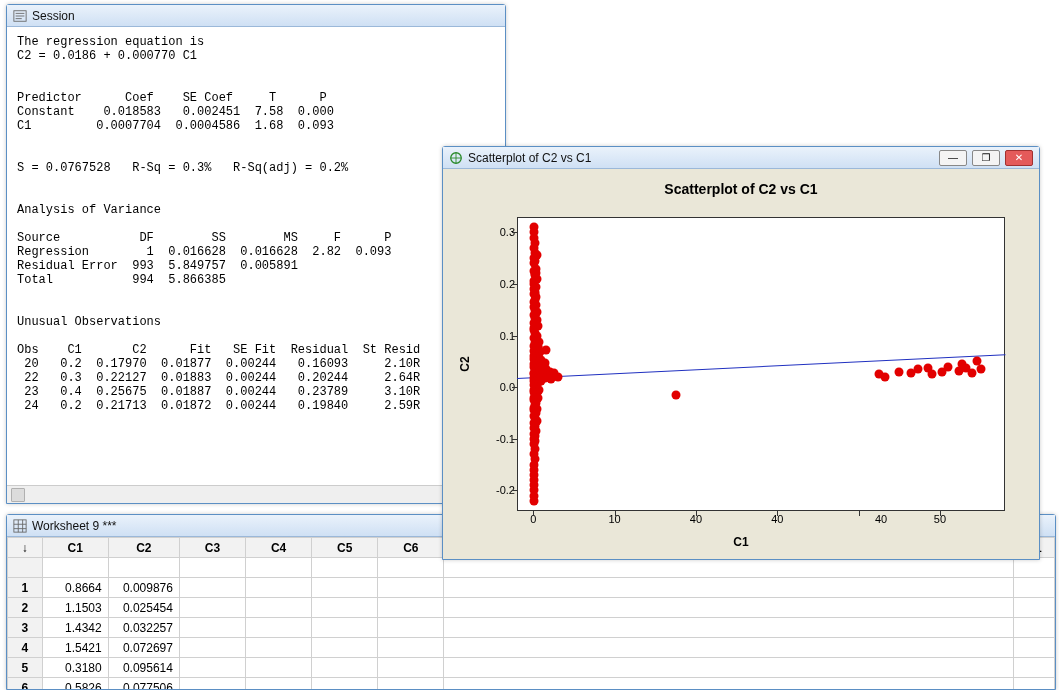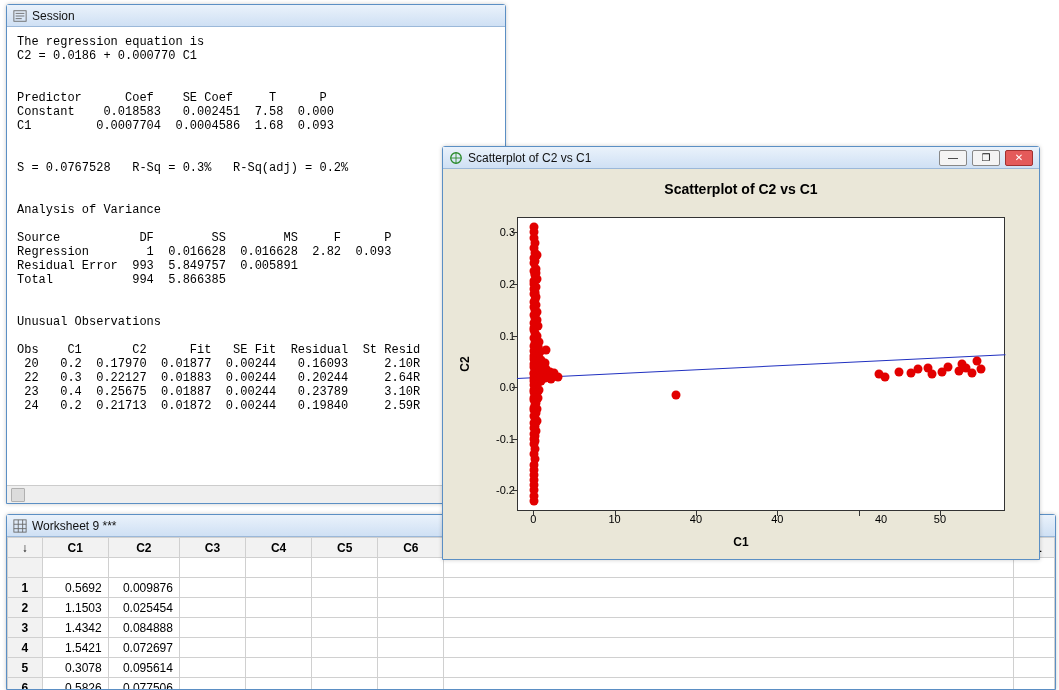--- a/index.html
+++ b/index.html
@@ -110,21 +110,21 @@
             <td></td>
             <td></td>
             <td></td>
             <td></td>
             <td></td>
             <td></td>
             <td></td>
           </tr>
       <tr>
             <th class="rownum">1</th>
-            <td class="val">0.5692</td>
+            <td class="val">0.8664</td>
             <td class="val">0.009876</td>
             <td></td>
             <td></td>
             <td></td>
             <td></td>
             <td></td>
             <td></td>
           </tr>
       <tr>
             <th class="rownum">2</th>
@@ -133,42 +133,42 @@
             <td></td>
             <td></td>
             <td></td>
             <td></td>
             <td></td>
             <td></td>
           </tr>
       <tr>
             <th class="rownum">3</th>
             <td class="val">1.4342</td>
-            <td class="val">0.084888</td>
+            <td class="val">0.032257</td>
             <td></td>
             <td></td>
             <td></td>
             <td></td>
             <td></td>
             <td></td>
           </tr>
       <tr>
             <th class="rownum">4</th>
             <td class="val">1.5421</td>
             <td class="val">0.072697</td>
             <td></td>
             <td></td>
             <td></td>
             <td></td>
             <td></td>
             <td></td>
           </tr>
       <tr>
             <th class="rownum">5</th>
-            <td class="val">0.3078</td>
+            <td class="val">0.3180</td>
             <td class="val">0.095614</td>
             <td></td>
             <td></td>
             <td></td>
             <td></td>
             <td></td>
             <td></td>
           </tr>
       <tr>
             <th class="rownum">6</th>

